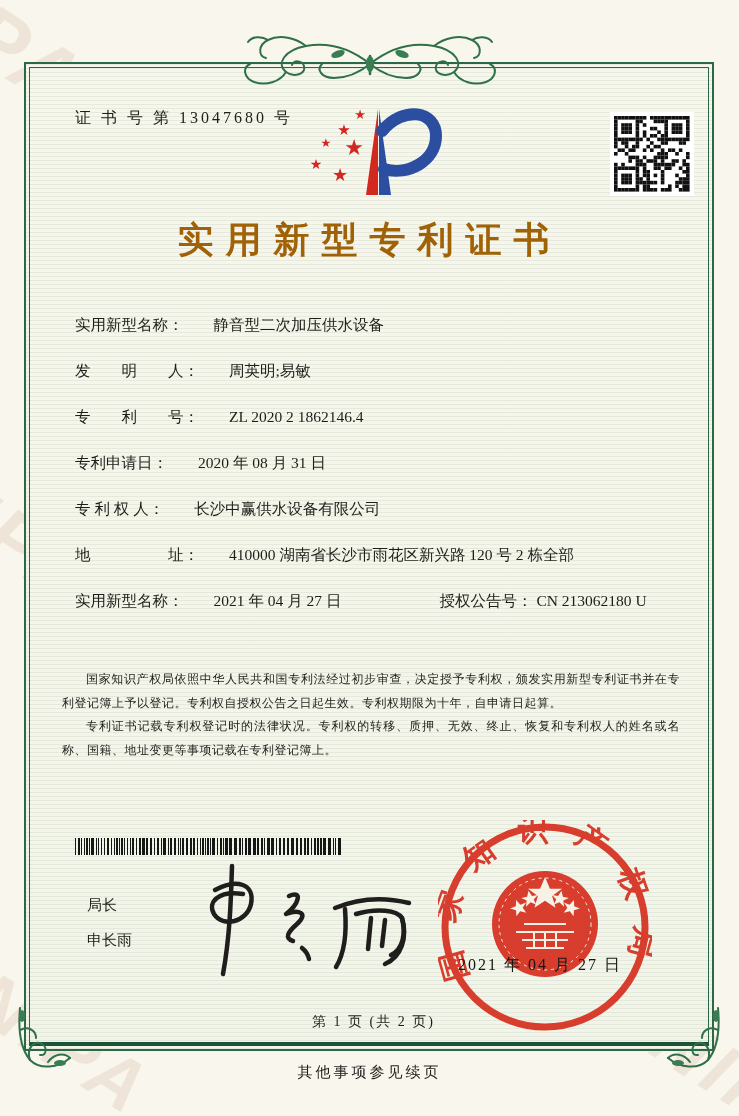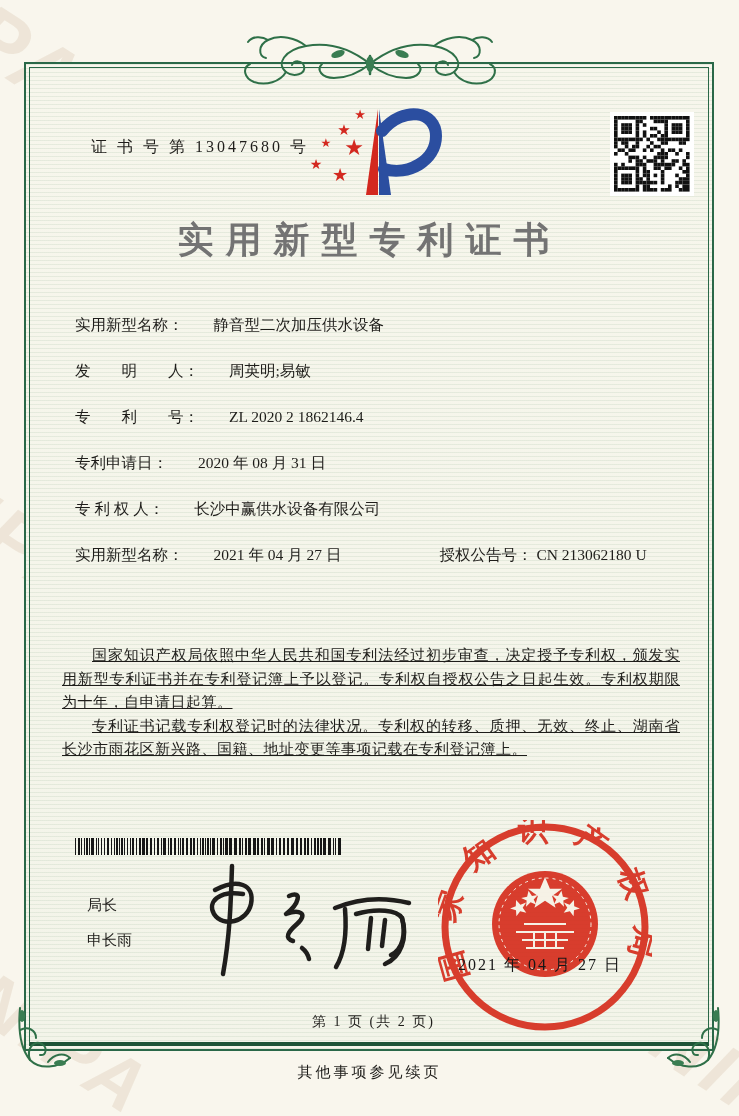--- a/index.html
+++ b/index.html
@@ -22,38 +22,38 @@
       repeating-linear-gradient(0deg, rgba(125,165,130,0.14) 0 1px, transparent 1px 4px),
       linear-gradient(#f7f6ec,#f3f4e9);
   }
   .frame-inner {
     position:absolute; inset:3px; border:1px solid #2a6848; border-bottom:4px solid #1d5336;
   }
   .ornament-top { position:absolute; left:50%; top:30px; transform:translateX(-50%); z-index:4; }
   .corner-flourish { position:absolute; z-index:4; }
   .content { position:absolute; inset:0; z-index:5; }
 
-  .cert-no { position:absolute; left:91px; top:108px; font-size:16px; letter-spacing:3px;margin-top:29px; }
+  .cert-no { position:absolute; left:75px; top:108px; font-size:16px; letter-spacing:3px; }
   .logo { position:absolute; left:300px; top:103px; }
   .qr { position:absolute; left:610px; top:112px; width:84px; height:84px; background:#fff; }
 
   .title {
     position:absolute; left:0; right:0; top:216px; text-align:center;
-    font-size:36px; font-weight:bold; letter-spacing:12px; color:#737373;
+    font-size:36px; font-weight:bold; letter-spacing:12px; color:#a16207;
   }
 
   .fields { position:absolute; left:75px; top:314px; width:600px; font-size:15.5px; }
   .field-row { display:flex; margin-bottom:24px; line-height:22px; white-space:nowrap;gap:26px; }
   .field-label { flex:0 0 auto; }
   .field-value { margin-left:4px; }
   .field-pair2 { margin-left:72px; display:flex; }
 
   .paragraphs {
-    position:absolute; left:62px; top:644px; width:618px;
-    font-size:15px; line-height:23.5px; text-align:justify; letter-spacing:.5px;text-decoration:underline;
+    position:absolute; left:62px; top:668px; width:618px;
+    font-size:12px; line-height:23.5px; text-align:justify; letter-spacing:.5px;
   }
   .paragraphs p { text-indent:2em; }
 
   .barcode { position:absolute; left:75px; top:838px; }
 
   .signer { position:absolute; left:87px; top:888px; font-size:15px; line-height:35px; }
   .signature { position:absolute; left:185px; top:852px; z-index:6; }
 
   .seal { position:absolute; left:438px; top:820px; z-index:6; opacity:.93; }
   .seal-date {
@@ -407,32 +407,36 @@
       </div>
       <div class="field-row">
         <span class="field-label">专利申请日：</span>
         <span class="field-value">2020 年 08 月 31 日</span>
       </div>
       <div class="field-row">
         <span class="field-label">专 利 权 人：</span>
         <span class="field-value">长沙中赢供水设备有限公司</span>
       </div>
       <div class="field-row">
+        <span class="field-label">地　　　　　址：</span>
+        <span class="field-value">410000 湖南省长沙市雨花区新兴路 120 号 2 栋全部</span>
+      </div>
+      <div class="field-row">
         <span class="field-label">实用新型名称：</span>
         <span class="field-value">2021 年 04 月 27 日</span>
         <span class="field-pair2">
           <span class="field-label">授权公告号：</span>
           <span class="field-value">CN 213062180 U</span>
         </span>
       </div>
     </div>
 
     <div class="paragraphs">
       <p>国家知识产权局依照中华人民共和国专利法经过初步审查，决定授予专利权，颁发实用新型专利证书并在专利登记簿上予以登记。专利权自授权公告之日起生效。专利权期限为十年，自申请日起算。</p>
-      <p>专利证书记载专利权登记时的法律状况。专利权的转移、质押、无效、终止、湖南省长沙市雨花区新兴路、国籍、地址变更等事项记载在专利登记簿上。</p>
+      <p>专利证书记载专利权登记时的法律状况。专利权的转移、质押、无效、终止、恢复和专利权人的姓名或名称、国籍、地址变更等事项记载在专利登记簿上。</p>
     </div>
 
     <div class="barcode"><svg id="barsvg" width="270" height="17">
           <rect x="0" y="0" width="1" height="17" fill="#161616"></rect>
           <rect x="3" y="0" width="2" height="17" fill="#161616"></rect>
           <rect x="6" y="0" width="1" height="17" fill="#161616"></rect>
           <rect x="9" y="0" width="1" height="17" fill="#161616"></rect>
           <rect x="11" y="0" width="2" height="17" fill="#161616"></rect>
           <rect x="14" y="0" width="1" height="17" fill="#161616"></rect>
           <rect x="16" y="0" width="3" height="17" fill="#161616"></rect>

